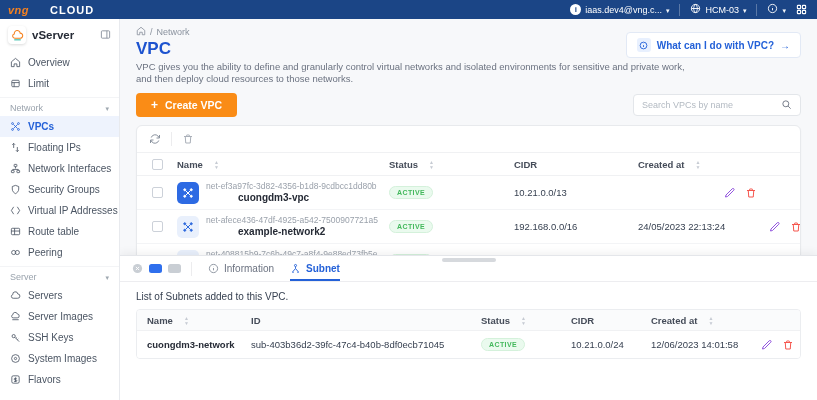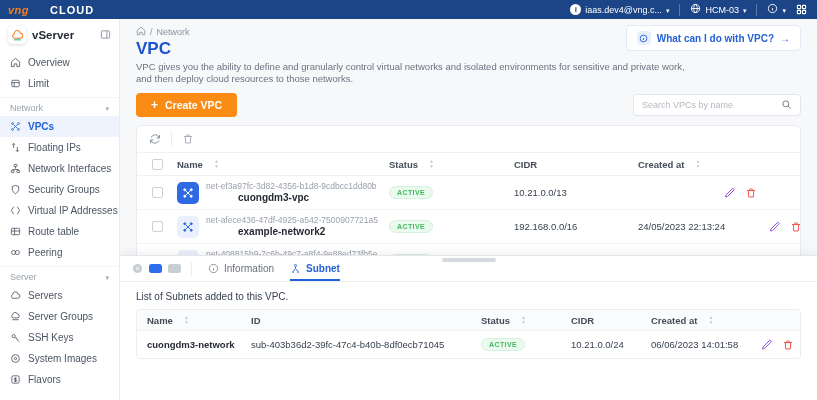--- a/index.html
+++ b/index.html
@@ -36,21 +36,21 @@
   .nav-item { display: flex; align-items: center; gap: 7px; height: 21px; padding: 0 10px;
               font-size: 10px; color: #4b5563; cursor: pointer; white-space: nowrap; }
   .nav-item svg { flex: none; }
   .nav-item.active { background: #eef3fd; color: #2461d8; font-weight: bold; }
 
   
   .main { flex: 1; position: relative; background: #f7f8fa; overflow: hidden; }
   .breadcrumb { display: flex; align-items: center; gap: 4px; padding: 7px 16px 0; font-size: 9px; color: #8a929e; }
   .page-title { margin: 1px 16px 0; font-size: 17px; line-height: 1.15; font-weight: bold; color: #1d53cf; }
   .page-desc { margin: 2px 16px 0; font-size: 9.5px; line-height: 1.3; color: #6b7280; max-width: 555px; }
-  .help-btn { position: absolute; top: 6px; right: 16px; display: flex; align-items: center; gap: 6px;
+  .help-btn { position: absolute; top: 13px; right: 16px; display: flex; align-items: center; gap: 6px;
               background: #fff; border: 1px solid #e2e9f5; border-radius: 4px; padding: 5px 10px;
               font-size: 10px; color: #2461d8; font-weight: bold; cursor: pointer; }
   .help-info-badge { width: 14px; height: 14px; border-radius: 3px; background: #e8f0fe;
                      display: flex; align-items: center; justify-content: center; }
   .arrow-icon::before { content: '→'; font-size: 10px; }
 
   .actions-row { display: flex; align-items: center; justify-content: space-between; margin: 8px 16px 0; }
   .create-btn { background: #fa8c16; color: #fff; font-size: 10.5px; font-weight: bold; border: none;
                 border-radius: 4px; padding: 6px 15px; display: flex; align-items: center; gap: 7px; cursor: pointer; }
   .plus-icon::before { content: '+'; font-size: 12px; line-height: 10px; font-weight: bold; }
@@ -63,21 +63,21 @@
                 overflow: hidden; box-shadow: 0 1px 2px rgba(16,24,40,.04); }
   .table-toolbar { display: flex; align-items: center; gap: 10px; padding: 6px 12px; border-bottom: 1px solid #f0f1f3; }
   .toolbar-sep { width: 1px; height: 14px; background: #ececee; }
   .icon-btn { display: flex; align-items: center; justify-content: center; cursor: pointer; background: none; border: none; padding: 0; }
 
   .vgrid { display: grid; grid-template-columns: 40px 212px 125px 124px 131px 1fr; align-items: center; }
   .vhead { height: 23px; font-size: 9.5px; color: #454c59; font-weight: bold; border-bottom: 1px solid #f0f1f3; background: #fff; }
   .vrow { height: 34px; border-bottom: 1px solid #f3f4f6; font-size: 9.5px; color: #374151; background: #fff; }
   .cell-check { display: flex; justify-content: center; }
   .checkbox { width: 11px; height: 11px; border: 1px solid #ccd1d9; border-radius: 2px; background: #fff; cursor: pointer; }
-  .th { display: flex; align-items: flex-start; gap: 11px; }
+  .th { display: flex; align-items: flex-end; gap: 11px; }
   .sorter { display: inline-flex; flex-direction: column; }
   .sorter::before { content: '▲'; font-size: 5px; color: #c6cbd3; line-height: 5px; }
   .sorter::after  { content: '▼'; font-size: 5px; color: #c6cbd3; line-height: 5px; }
   .name-cell { display: flex; align-items: center; gap: 7px; }
   .row-icon { width: 22px; height: 22px; border-radius: 5px; display: flex; align-items: center; justify-content: center; flex: none; }
   .row-icon.filled { background: #2d6ae3; }
   .row-icon.light  { background: #e9f0fc; }
   .name-lines { display: flex; flex-direction: column; line-height: 1.25; min-width: 0; }
   .res-id { font-size: 8.5px; color: #9aa1ab; white-space: nowrap; }
   .res-name { font-size: 10px; font-weight: bold; color: #262b36; margin-left: 32px; }
@@ -255,21 +255,21 @@
         <svg width="11" height="11" viewBox="0 0 24 24" fill="none" stroke="currentColor" stroke-width="1.8">
             <path d="M7 18a4 4 0 01-.9-7.9A5.5 5.5 0 0117 8.6 4.2 4.2 0 0116.8 18z"></path>
           </svg>
         <span>Servers</span>
       </div>
       <div class="nav-item">
         <svg width="11" height="11" viewBox="0 0 24 24" fill="none" stroke="currentColor" stroke-width="1.8">
             <path d="M7 15a3.5 3.5 0 01-.8-6.9A5 5 0 0116 6.6 3.8 3.8 0 0115.8 15z"></path>
             <path d="M5 19h14"></path>
           </svg>
-        <span>Server Groups</span>
+        <span>Server Images</span>
       </div>
       <div class="nav-item">
         <svg width="11" height="11" viewBox="0 0 24 24" fill="none" stroke="currentColor" stroke-width="1.8">
             <circle cx="8" cy="9" r="3.5"></circle>
             <path d="M10.5 11.5L20 21M16 17l2-2M13 14l2-2"></path>
           </svg>
         <span>SSH Keys</span>
       </div>
       <div class="nav-item">
         <svg width="11" height="11" viewBox="0 0 24 24" fill="none" stroke="currentColor" stroke-width="1.8">
@@ -529,21 +529,21 @@
                 <span>Created at</span>
                 <span class="sorter"></span>
               </div>
             <div></div>
           </div>
           <div class="sgrid srow">
             <div class="scell sname">cuongdm3-network</div>
             <div class="scell">sub-403b36d2-39fc-47c4-b40b-8df0ecb71045</div>
             <div class="scell"><span class="badge">ACTIVE</span></div>
             <div class="scell">10.21.0.0/24</div>
-            <div class="scell">06/06/2023 14:01:58</div>
+            <div class="scell">12/06/2023 14:01:58</div>
             <div class="actions-cell">
               <button class="icon-btn">
                 <svg width="12" height="12" viewBox="0 0 24 24" fill="none" stroke="#9254de" stroke-width="2">
                     <path d="M16.5 3.5a2.12 2.12 0 013 3L7 19l-4 1 1-4z"></path>
                   </svg>
               </button>
               <button class="icon-btn">
                 <svg width="12" height="12" viewBox="0 0 24 24" fill="none" stroke="#f5564e" stroke-width="2">
                     <path d="M4 7h16M9 7V5a1 1 0 011-1h4a1 1 0 011 1v2M6.5 7l1 13h9l1-13"></path>
                   </svg>

